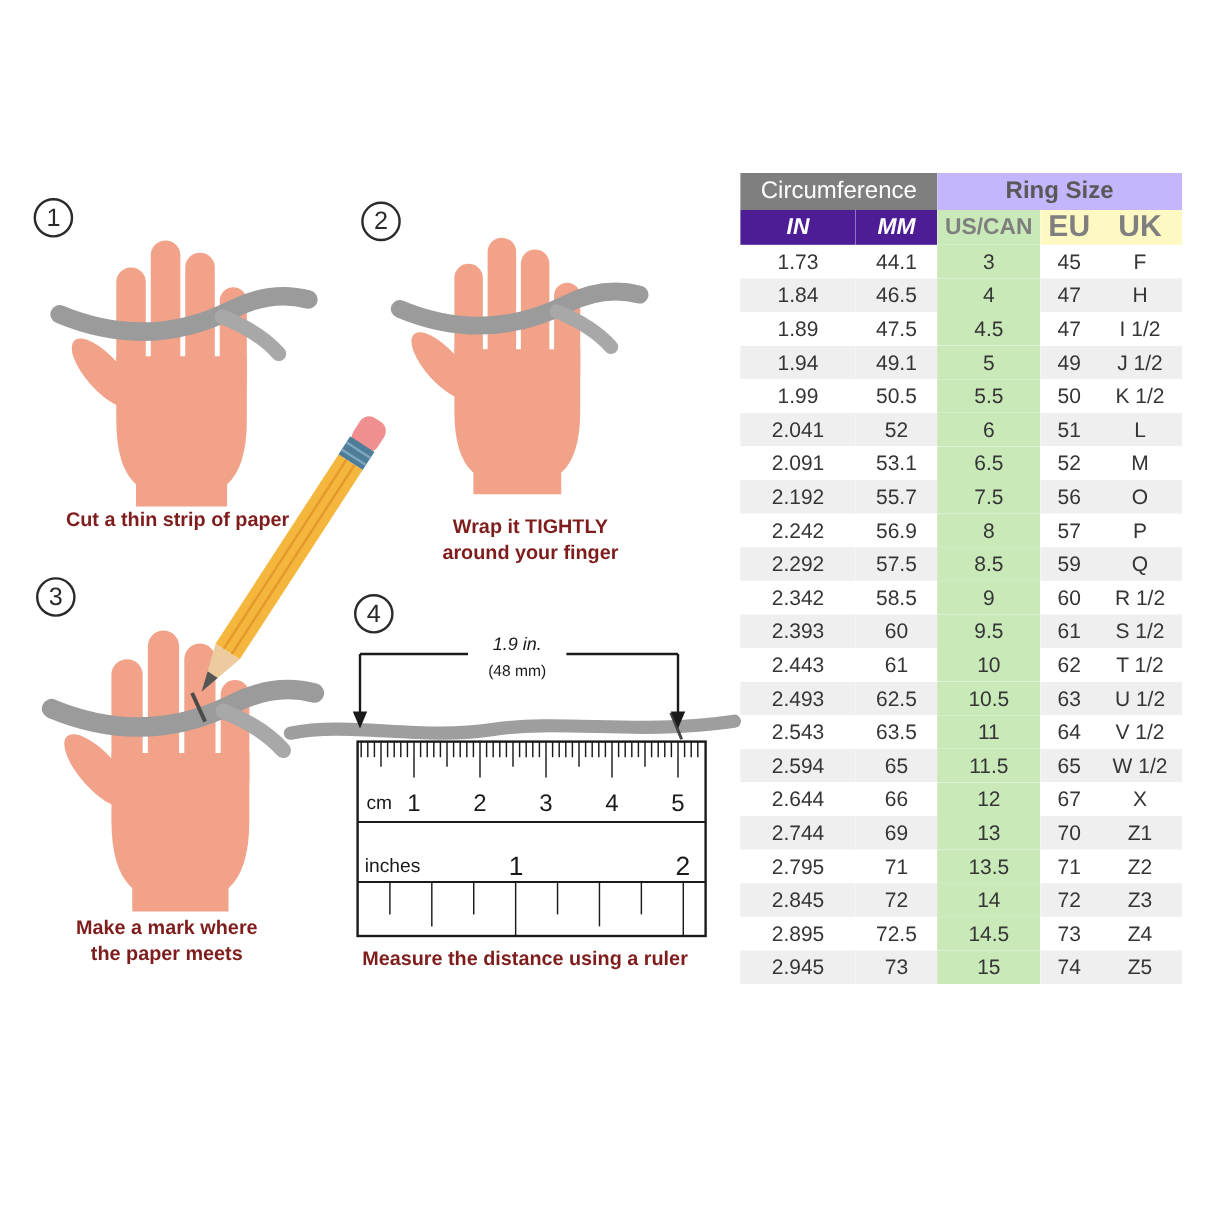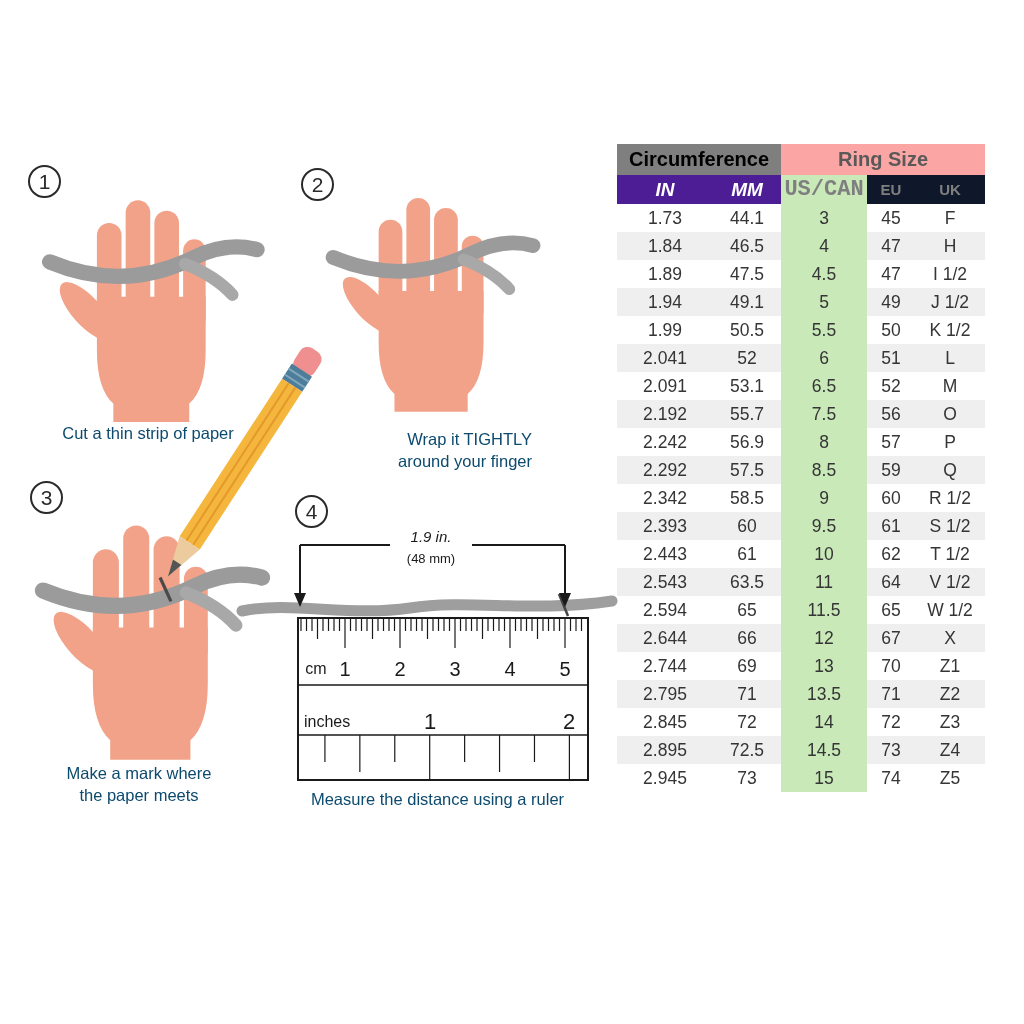--- a/index.html
+++ b/index.html
@@ -4,32 +4,32 @@
 <style>
   html,body{margin:0;padding:0;}
   body{width:1024px;height:1024px;background:#ffffff;position:relative;
        font-family:"Liberation Sans",sans-serif;overflow:hidden;}
   .abs{position:absolute;}
   
   .step-circle{width:33px;height:33px;border:2px solid #2a2a2a;border-radius:50%;
       display:flex;align-items:center;justify-content:center;
       font-size:21px;color:#2a2a2a;background:#fff;box-sizing:border-box;}
   
-  .caption{text-align:center;font-size:16.5px;color:#0c4a6e;line-height:1.35;}
+  .caption{text-align:center;font-size:16.5px;color:#7f1d1d;line-height:1.35;font-weight:bold;}
   svg.illu{overflow:visible;}
   
   .chart-wrap{position:absolute;left:617px;top:144px;}
   table{border-collapse:collapse;table-layout:fixed;width:368px;
         font-family:"Liberation Sans",sans-serif;}
   th,td{text-align:center;padding:0;height:28px;font-size:17.5px;overflow:hidden;white-space:nowrap;}
-  .hdr-circ{background:#7f7f7f;color:#000000;font-size:20px;font-weight:bold;height:31px;}
-  .hdr-ring{background:#fca5a5;color:#595959;font-size:20px;font-weight:bold;}
+  .hdr-circ{background:#7f7f7f;color:#ffffff;font-size:20px;font-weight:normal;height:31px;}
+  .hdr-ring{background:#c4b5fd;color:#595959;font-size:20px;font-weight:bold;}
   .col-in,.col-mm{background:#4c1d95;color:#ffffff;font-style:italic;font-weight:bold;font-size:19px;height:29px;}
-  .col-uscan{background:#c9e9b9;color:#7f7f7f;font-size:22px;height:29px;font-family:Liberation Mono, monospace;}
-  .col-eu,.col-uk{background:#0f172a;color:#7f7f7f;font-size:15px;height:29px;}
+  .col-uscan{background:#c9e9b9;color:#7f7f7f;font-size:19px;height:29px;}
+  .col-eu,.col-uk{background:#fef9c3;color:#7f7f7f;font-size:25px;height:29px;}
   tbody tr:nth-child(even){background:#efefef;}
   tbody td{color:#353535;}
   tbody td:nth-child(3){background:#c9e9b9;}
 </style>
 </head>
 <body>
 
 <div style="position:relative;width:1024px;height:1024px;">
 
   <svg width="0" height="0" style="position:absolute" aria-hidden="true">
@@ -61,21 +61,21 @@
     <div></div>
   </div>
 
   <div class="abs step-circle" style="left:301px;top:168px;">
     <span>2</span>
   </div>
   <svg class="abs illu" style="left:345px;top:184px;" width="188" height="228" viewBox="0 0 190 230">
     <use href="#hand-shape" fill="#f2a288"></use>
     <use href="#paper-strip-shape"></use>
   </svg>
-  <div class="abs caption" style="left:352px;top:428px;width:180px;text-align:right;">
+  <div class="abs caption" style="left:352px;top:428px;width:180px;">
     <div>Wrap it TIGHTLY</div>
     <div>around your finger</div>
   </div>
 
   <div class="abs step-circle" style="left:30px;top:481px;">
     <span>3</span>
   </div>
   <svg class="abs illu" style="left:56px;top:510px;" width="206" height="250" viewBox="0 0 190 230">
     <use href="#hand-shape" fill="#f2a288"></use>
     <use href="#paper-strip-shape"></use>
@@ -309,20 +309,27 @@
             <td>S 1/2</td>
           </tr>
           <tr>
             <td>2.443</td>
             <td>61</td>
             <td>10</td>
             <td>62</td>
             <td>T 1/2</td>
           </tr>
           <tr>
+            <td>2.493</td>
+            <td>62.5</td>
+            <td>10.5</td>
+            <td>63</td>
+            <td>U 1/2</td>
+          </tr>
+          <tr>
             <td>2.543</td>
             <td>63.5</td>
             <td>11</td>
             <td>64</td>
             <td>V 1/2</td>
           </tr>
           <tr>
             <td>2.594</td>
             <td>65</td>
             <td>11.5</td>

